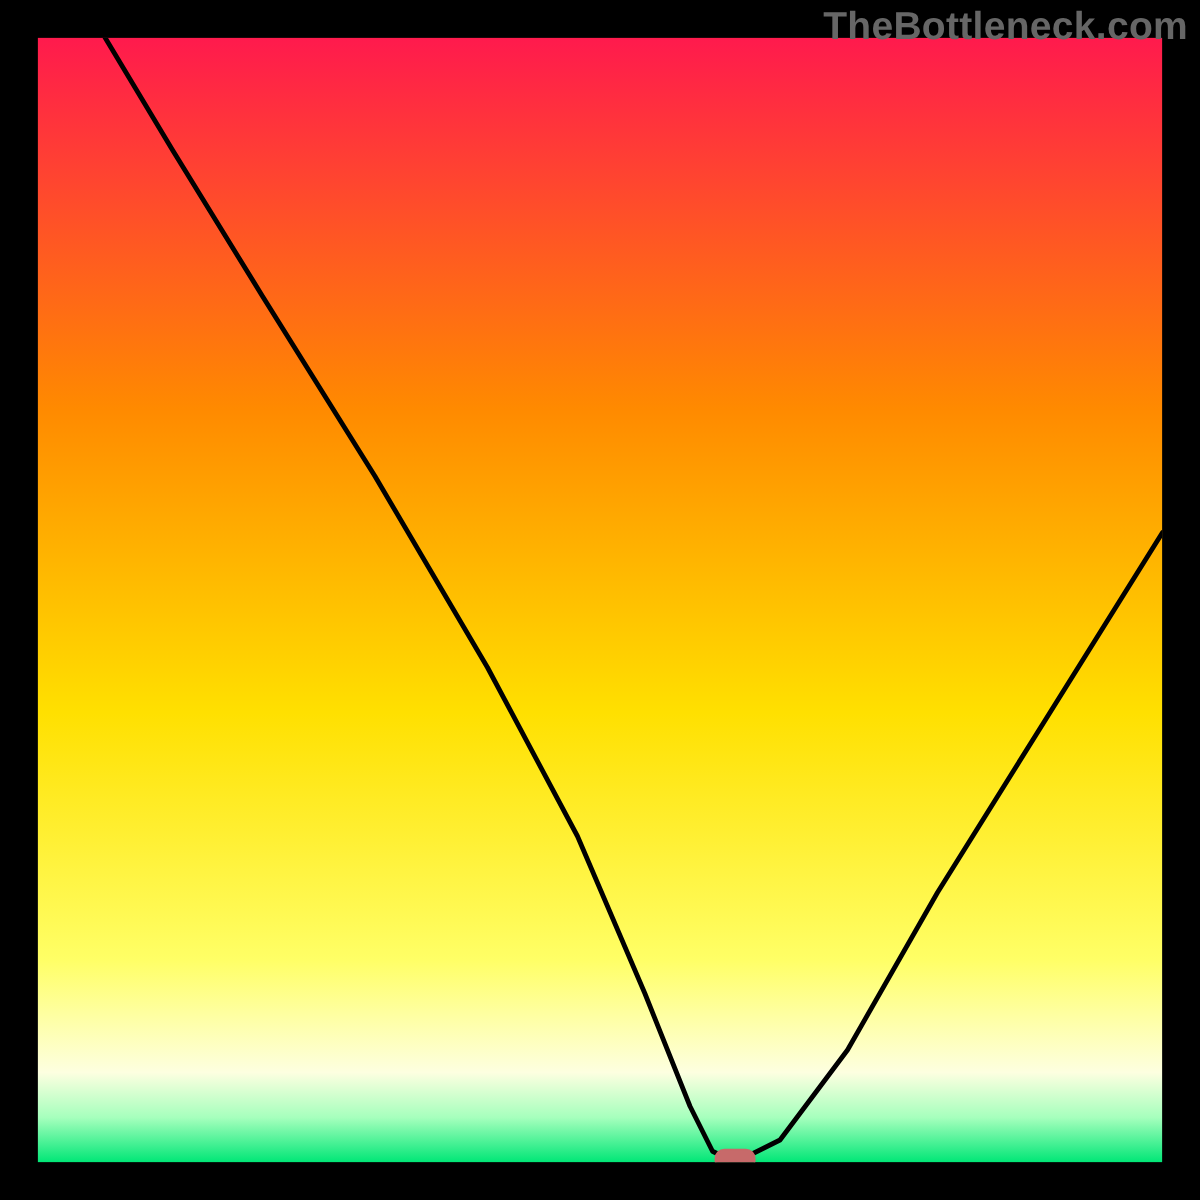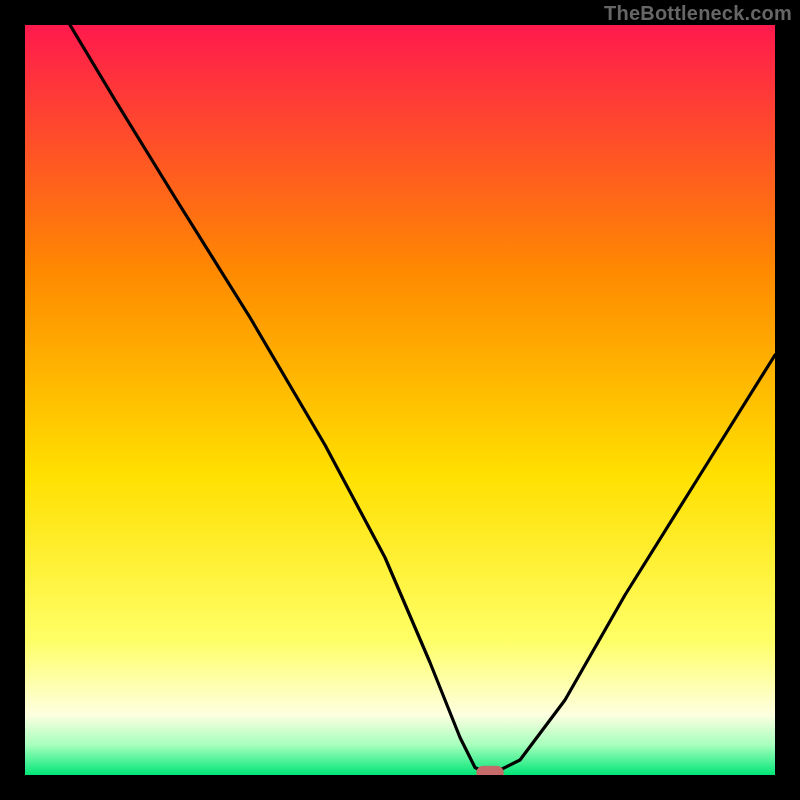--- a/index.html
+++ b/index.html
@@ -15,21 +15,21 @@
     position: relative;
     width: 800px;
     height: 800px;
     background: #000;
   }
   .watermark {
     position: absolute;
     top: 2px;
     right: 8px;
     color: #666;
-    font-size: 20px;
+    font-size: 26px;
     font-weight: 600;
     letter-spacing: 0.2px;
     z-index: 10;
   }
   .plot {
     position: absolute;
     left: 25px;
     top: 25px;
     width: 750px;
     height: 750px;

